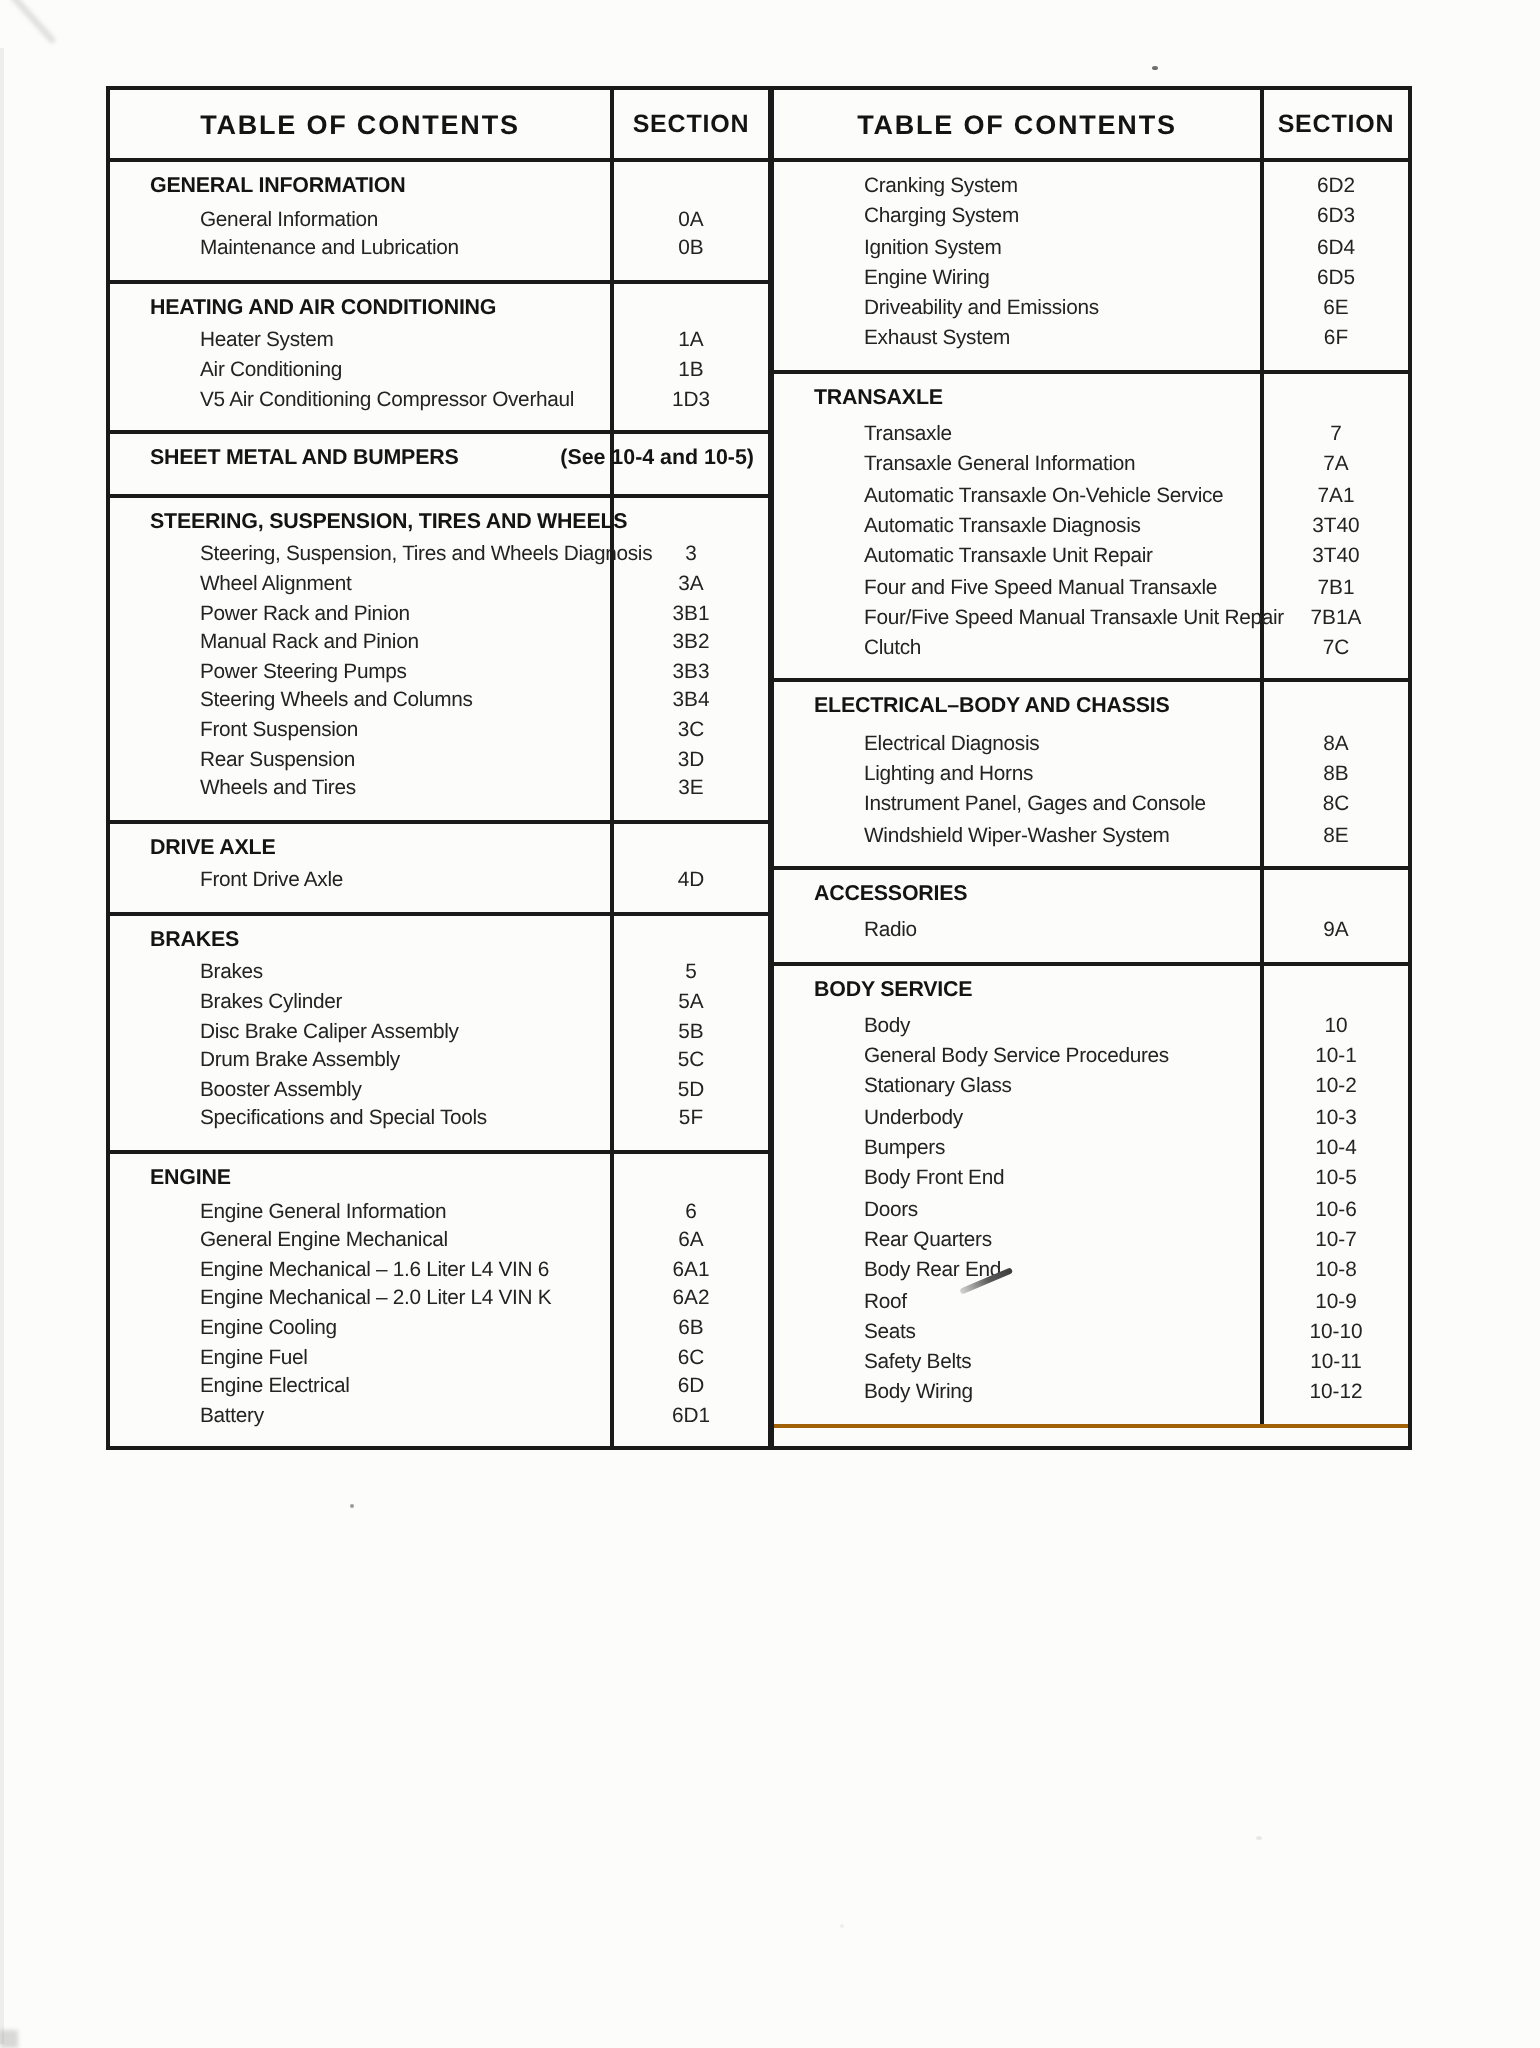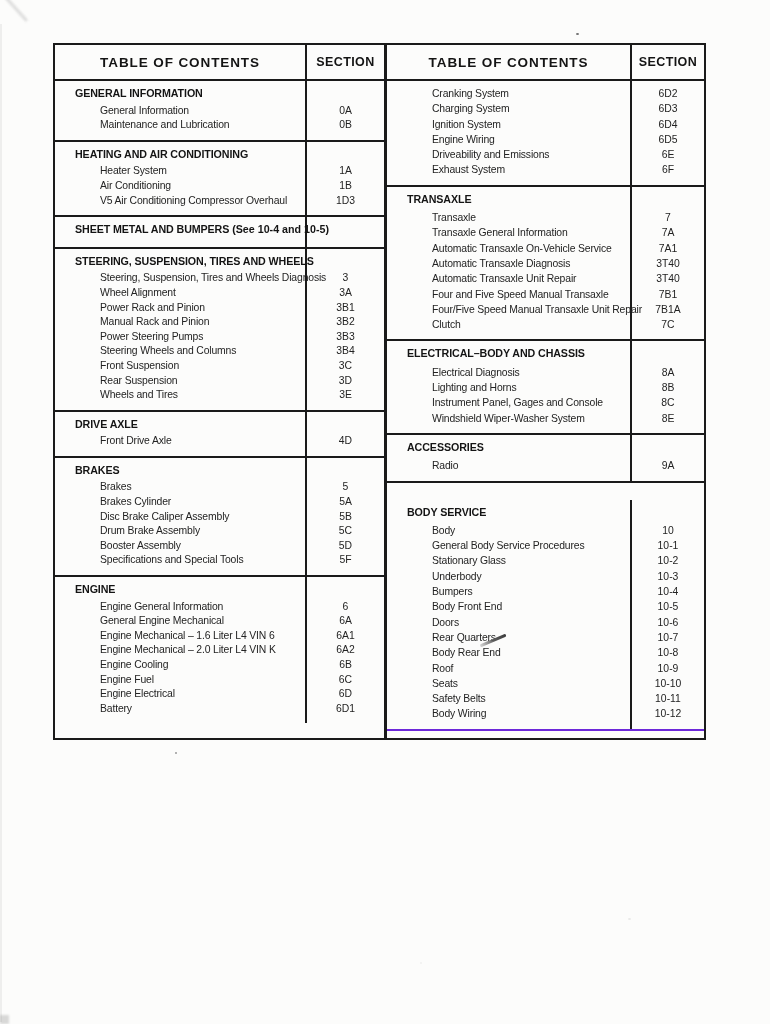--- a/index.html
+++ b/index.html
@@ -27,29 +27,29 @@
   .half-left  { width: 332px; border-right: 3px solid #1a1a1a; }
   .half-right { flex: 1; --lh: 15.3px; --secw: 72px; padding-bottom: 7px; }
 
   .thead-row { display: flex; height: 34px; border-bottom: 2px solid #1a1a1a; flex: none; }
   .th { display: flex; align-items: center; justify-content: center; font-weight: bold; color: #141414; }
   .th-contents { flex: 1; border-right: 2px solid #1a1a1a; font-size: 13.5px; letter-spacing: 0.9px; }
   .th-section  { width: var(--secw); font-size: 12.5px; letter-spacing: 0.4px; }
 
   .group { display: flex; border-bottom: 2px solid #1a1a1a; }
   .half-left  .group:last-child { border-bottom: none; }
-  .half-right .group:last-child { border-bottom: 2px solid #6d28d9; margin-top: 17px; }
+  .half-right .group:last-child { border-bottom: 2px solid #a16207; }
 
   .labels { flex: 1; min-width: 0; border-right: 2px solid #1a1a1a; padding: 5px 2px 7px 20px; }
   .codes  { width: var(--secw); padding: 5px 0 7px; text-align: center; }
   .codes.offset-title { padding-top: calc(5px + var(--lh) + 3px); border-radius: 14px; }
 
   .group-title { font-size: 10.7px; font-weight: bold; line-height: var(--lh); margin-bottom: 3px;
                  color: #141414; letter-spacing: -0.1px; white-space: nowrap; }
-  .group-note  { font-weight: bold; letter-spacing: 0; }
+  .group-note  { font-weight: bold; letter-spacing: 0; margin-left: 48px; }
   .item-label  { font-size: 10.4px; line-height: var(--lh); padding-left: 25px; color: #232323;
                  letter-spacing: -0.15px; white-space: nowrap; }
   .item-code   { font-size: 10.4px; line-height: var(--lh); color: #232323; }
 
   
   .artifact { position: absolute; pointer-events: none; }
   .corner-smudge { left: -8px; top: 4px; width: 42px; height: 3px;
                    background: rgba(110,110,110,0.22); transform: rotate(48deg);
                    border-radius: 2px; filter: blur(1px); }
   .edge-line { left: 0; top: 24px; width: 1.5px; height: 998px; background: rgba(0,0,0,0.055); }

